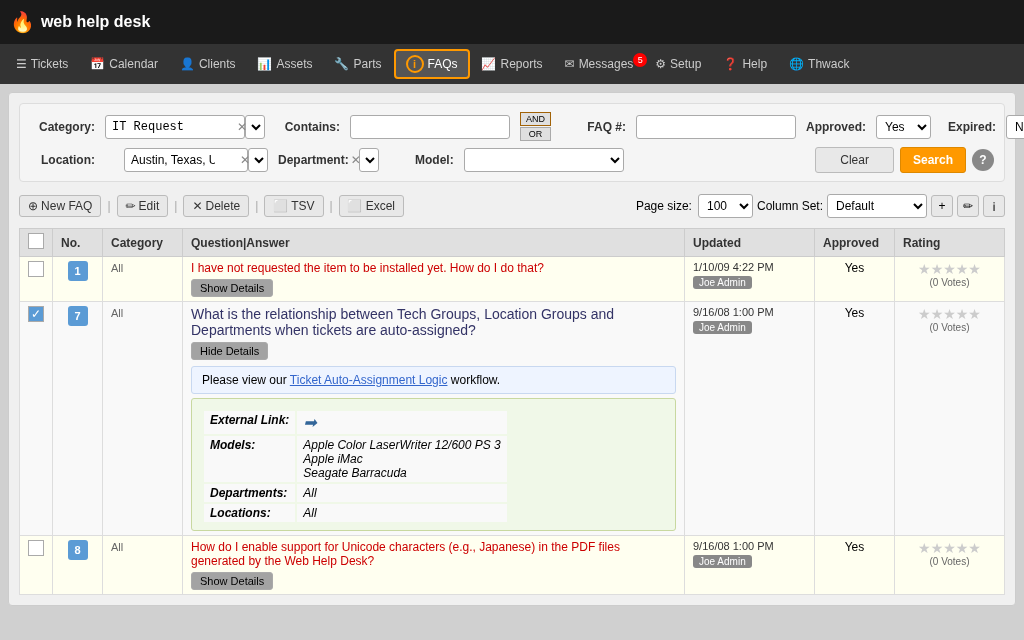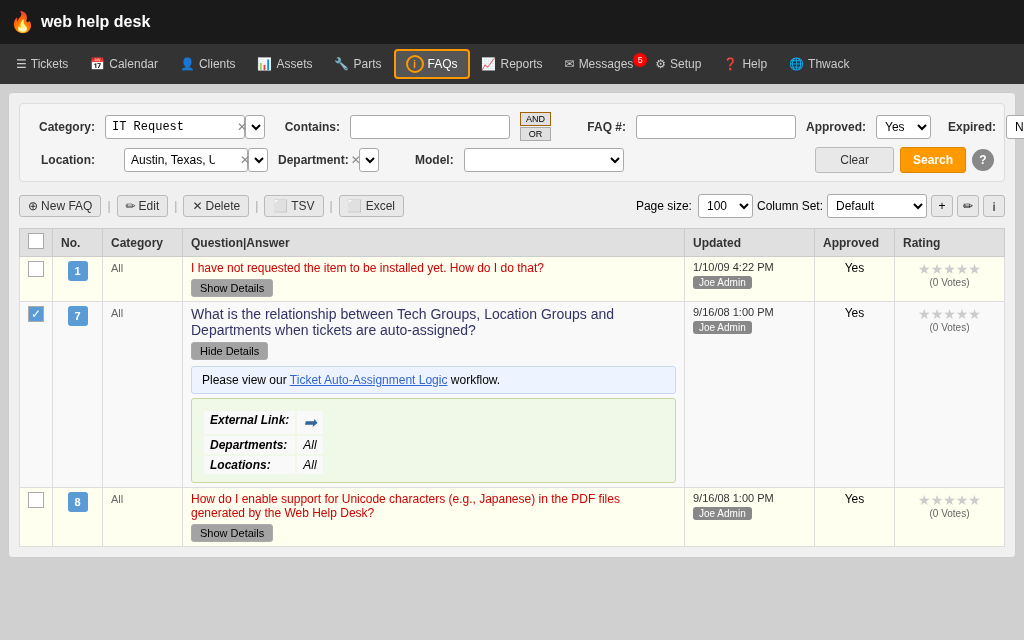--- a/index.html
+++ b/index.html
@@ -289,20 +289,24 @@
             <div>Please view our <a class="detail-link">Ticket Auto-Assignment Logic</a> workflow.</div>
           </div>
           <div style="background:#f0f8e8;border:1px solid #c8d8a0;padding:6px 10px;margin-top:4px;border-radius:3px;">
             <table class="detail-table">
               <tbody>
                     <tr>
                 <td class="detail-label">External Link:</td>
                 <td><span style="color:#369;font-size:16px;cursor:pointer;">➡</span></td>
               </tr>
               <tr>
+                <td class="detail-label">Models:</td>
+                <td>Apple Color LaserWriter 12/600 PS 3<br>Apple iMac<br>Seagate Barracuda</td>
+              </tr>
+              <tr>
                 <td class="detail-label">Departments:</td>
                 <td>All</td>
               </tr>
               <tr>
                 <td class="detail-label">Locations:</td>
                 <td>All</td>
               </tr>
             </tbody>
                 </table>
           </div>

